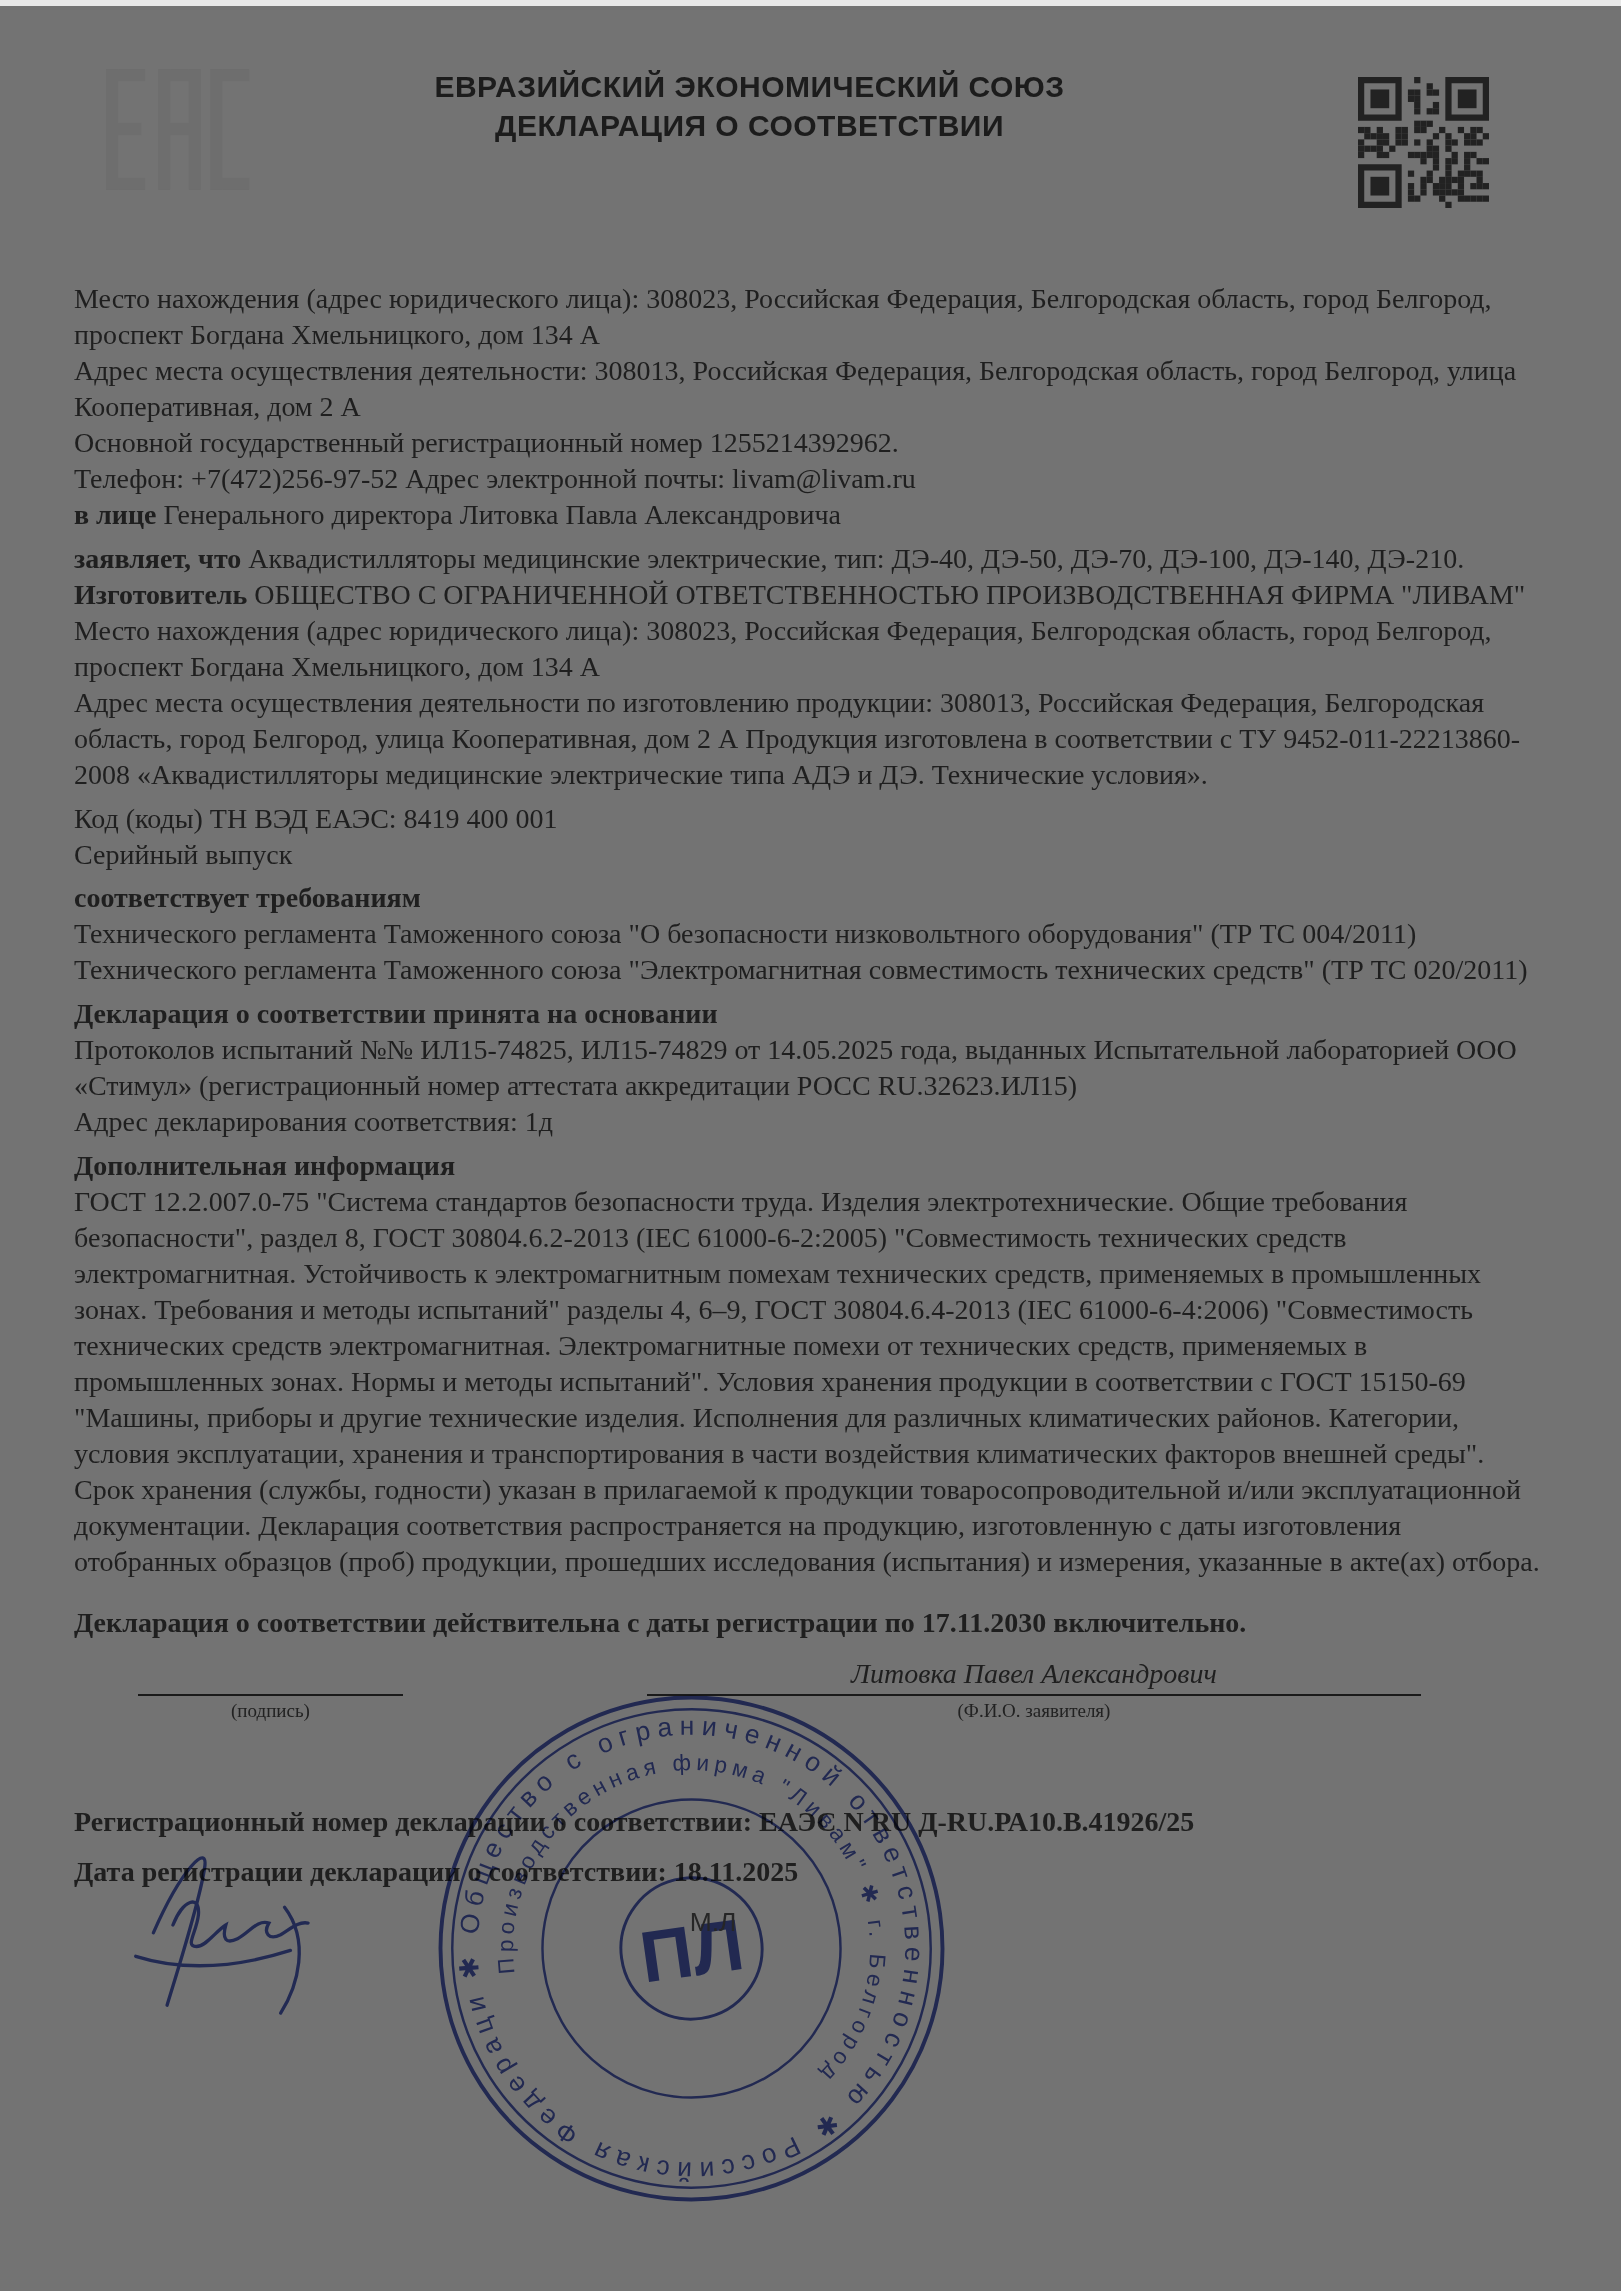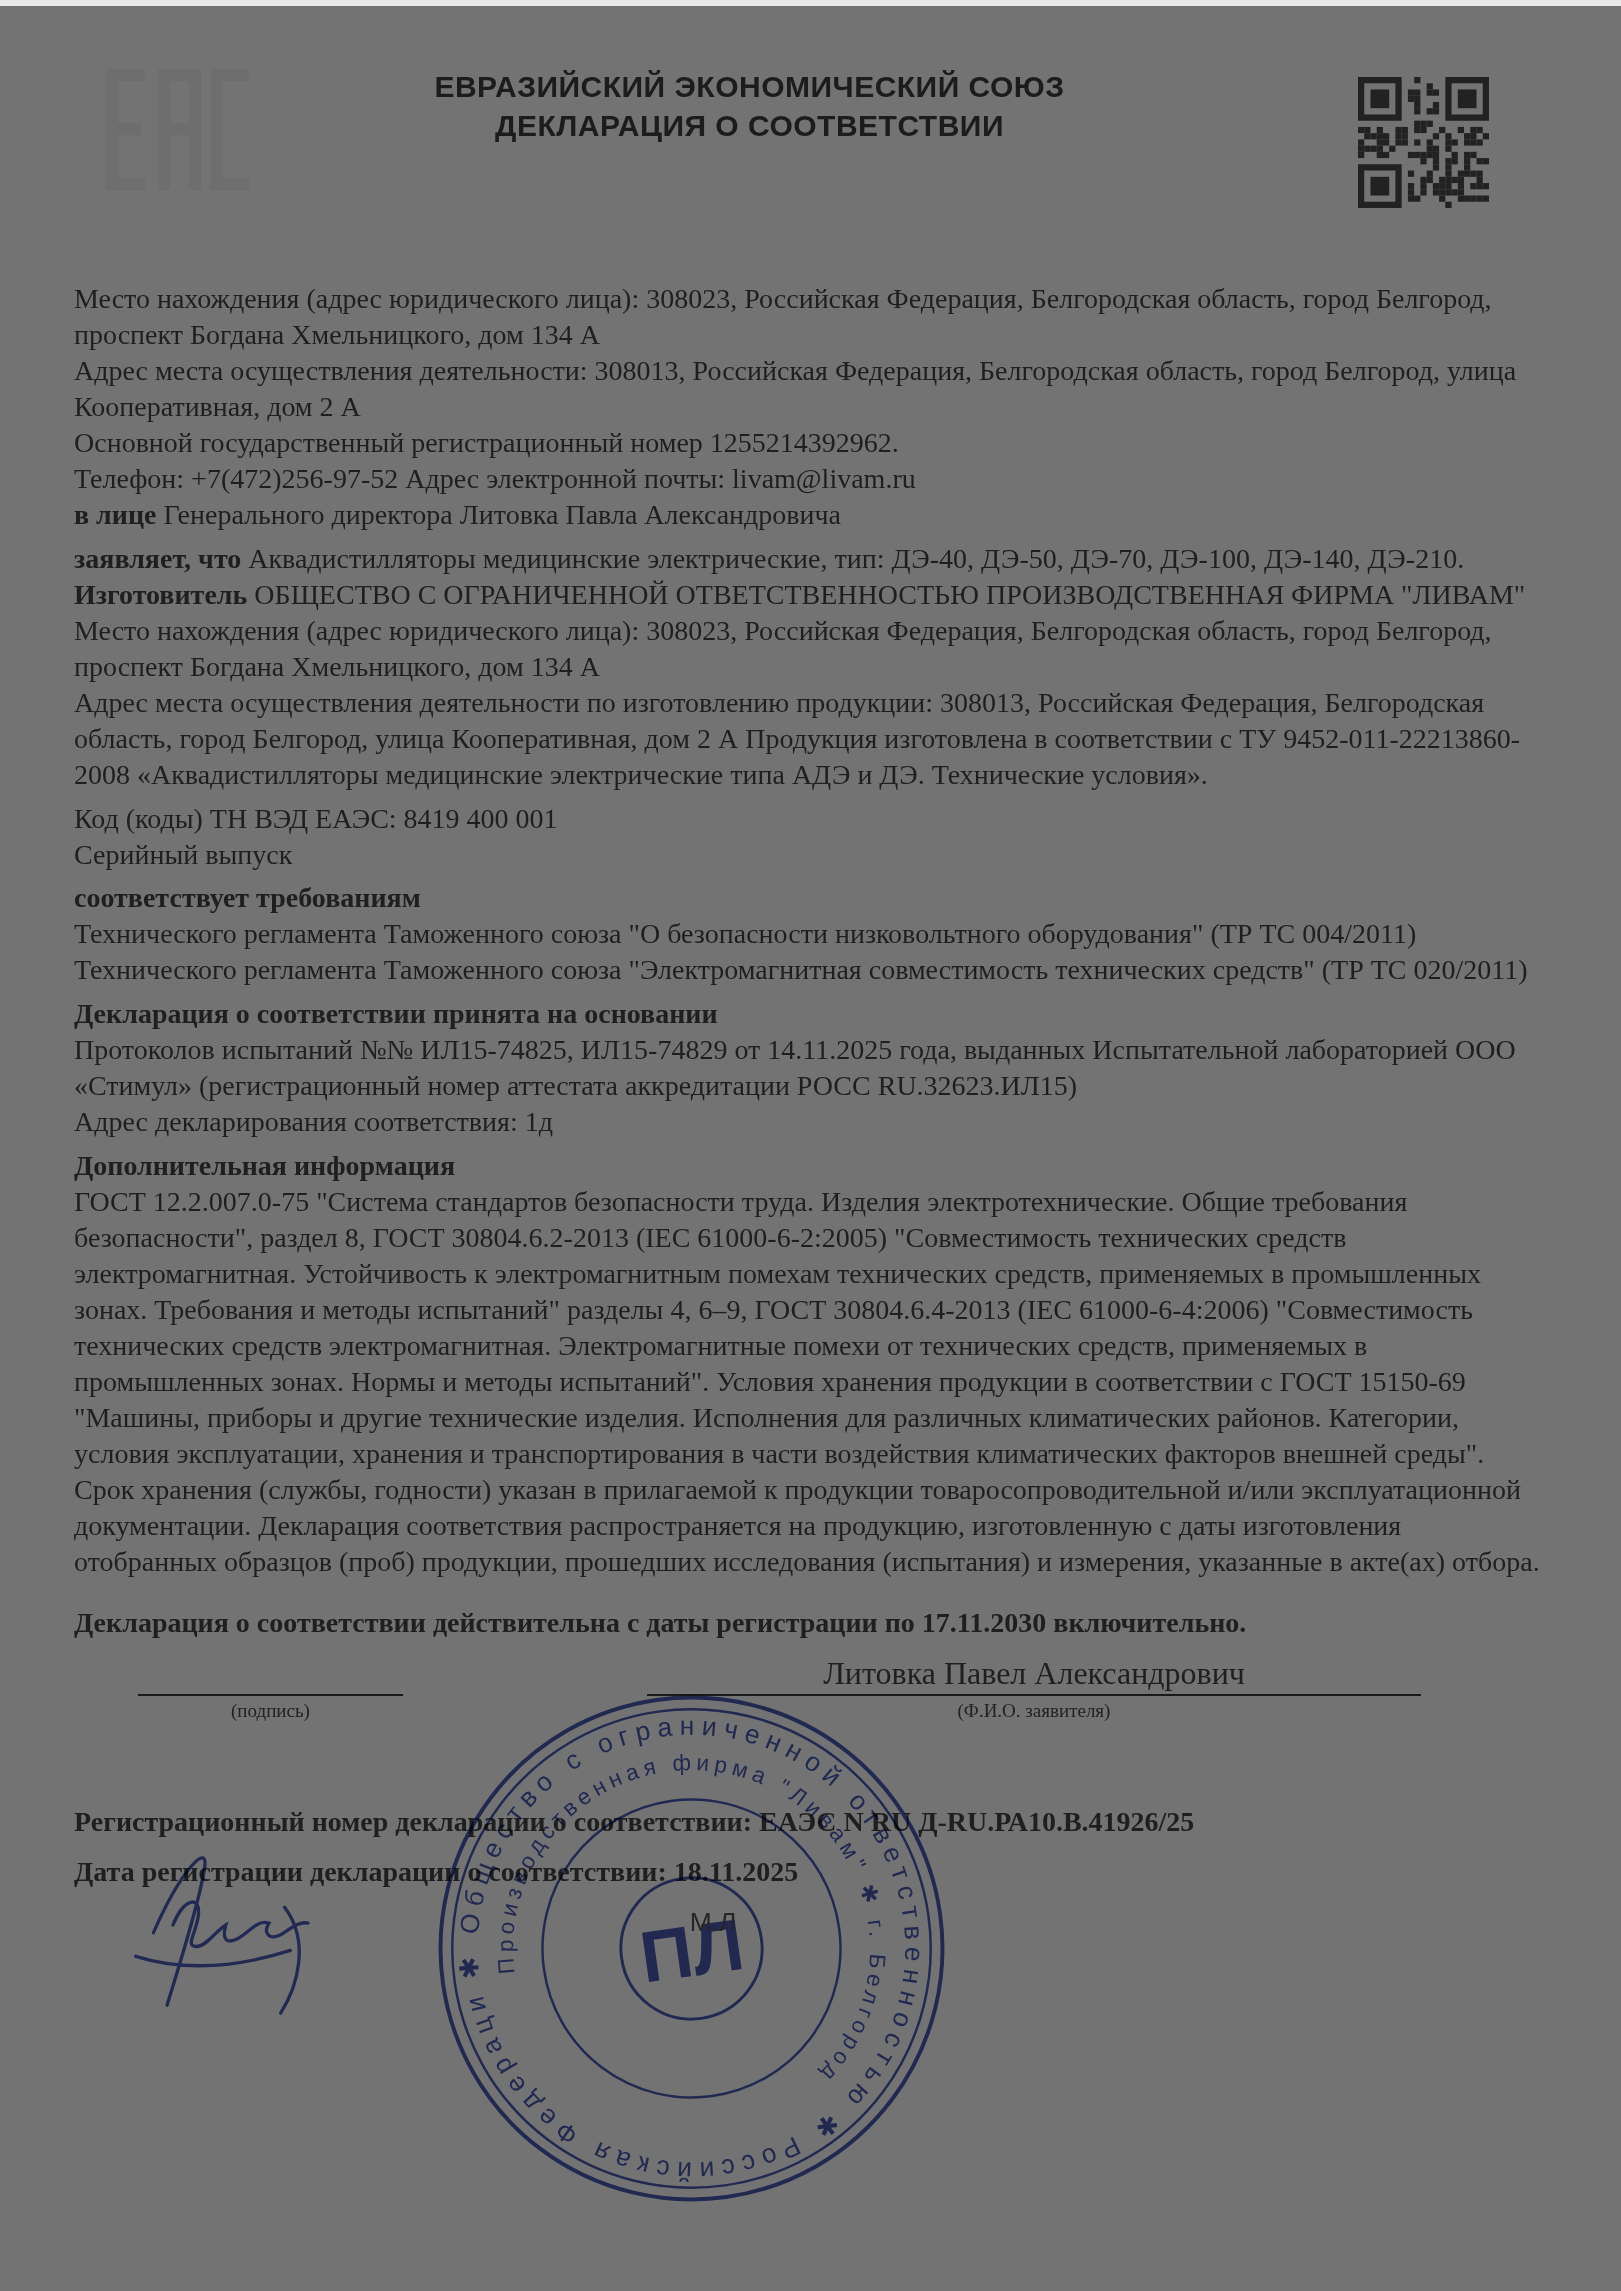--- a/index.html
+++ b/index.html
@@ -31,21 +31,21 @@
   .para{margin:0;}
   .para.gap{margin-top:7.8px;}
   .lead{font-weight:bold;}
   .validity{margin-top:25.5px;font-weight:bold;}
   
   .sig-row{position:relative;height:116px;margin-top:7.8px;}
   .sig-left{position:absolute;left:64px;top:43px;width:265px;text-align:center;}
   .sig-line{border-bottom:2.5px solid #1a1a1a;height:2px;}
   .sig-caption{font-size:19px;line-height:29px;color:#222;}
   .sig-right{position:absolute;left:573px;top:5.9px;width:774px;text-align:center;}
-  .sig-name{font-size:32px;line-height:37px;}
+  .sig-name{font-size:28px;line-height:37px;font-style:italic;}
   
   .footer-lines{margin-top:39px;font-weight:bold;}
   .footer-lines p{margin:0;}
   .footer-lines p + p{margin-top:13.7px;}
   
   .stamp{position:absolute;left:417px;top:1668px;mix-blend-mode:multiply;opacity:.92;}
   .handsign{position:absolute;left:116px;top:1825px;mix-blend-mode:multiply;opacity:.95;}
   .stamp text{font-family:"Liberation Sans", sans-serif;}
 </style>
 </head>
@@ -217,21 +217,21 @@
     <p class="para gap"><span class="lead">заявляет, что </span><span>Аквадистилляторы медицинские электрические, тип: ДЭ-40, ДЭ-50, ДЭ-70, ДЭ-100, ДЭ-140, ДЭ-210.</span></p>
     <p class="para"><span class="lead">Изготовитель </span><span>ОБЩЕСТВО С ОГРАНИЧЕННОЙ ОТВЕТСТВЕННОСТЬЮ ПРОИЗВОДСТВЕННАЯ ФИРМА "ЛИВАМ"</span></p>
     <p class="para"><span>Место нахождения (адрес юридического лица): 308023, Российская Федерация, Белгородская область, город Белгород, проспект Богдана Хмельницкого, дом 134 А</span></p>
     <p class="para"><span>Адрес места осуществления деятельности по изготовлению продукции: 308013, Российская Федерация, Белгородская область, город Белгород, улица Кооперативная, дом 2 А Продукция изготовлена в соответствии с ТУ 9452-011-22213860-2008 «Аквадистилляторы медицинские электрические типа АДЭ и ДЭ. Технические условия».</span></p>
     <p class="para gap"><span>Код (коды) ТН ВЭД ЕАЭС: 8419 400 001</span></p>
     <p class="para"><span>Серийный выпуск</span></p>
     <p class="para gap"><span class="lead">соответствует требованиям</span></p>
     <p class="para"><span>Технического регламента Таможенного союза "О безопасности низковольтного оборудования" (ТР ТС 004/2011)</span></p>
     <p class="para"><span>Технического регламента Таможенного союза "Электромагнитная совместимость технических средств" (ТР ТС 020/2011)</span></p>
     <p class="para gap"><span class="lead">Декларация о соответствии принята на основании</span></p>
-    <p class="para"><span>Протоколов испытаний №№ ИЛ15-74825, ИЛ15-74829 от 14.11.2025 года, выданных Испытательной лабораторией ООО «Стимул» (регистрационный номер аттестата аккредитации РОСС RU.32623.ИЛ15)</span></p>
+    <p class="para"><span>Протоколов испытаний №№ ИЛ15-74825, ИЛ15-74829 от 14.05.2025 года, выданных Испытательной лабораторией ООО «Стимул» (регистрационный номер аттестата аккредитации РОСС RU.32623.ИЛ15)</span></p>
     <p class="para"><span>Адрес декларирования соответствия: 1д</span></p>
     <p class="para gap"><span class="lead">Дополнительная информация</span></p>
     <p class="para"><span>ГОСТ 12.2.007.0-75 "Система стандартов безопасности труда. Изделия электротехнические. Общие требования безопасности", раздел 8, ГОСТ 30804.6.2-2013 (IEC 61000-6-2:2005) "Совместимость технических средств электромагнитная. Устойчивость к электромагнитным помехам технических средств, применяемых в промышленных зонах. Требования и методы испытаний" разделы 4, 6–9, ГОСТ 30804.6.4-2013 (IEC 61000-6-4:2006) "Совместимость технических средств электромагнитная. Электромагнитные помехи от технических средств, применяемых в промышленных зонах. Нормы и методы испытаний". Условия хранения продукции в соответствии с ГОСТ 15150-69 "Машины, приборы и другие технические изделия. Исполнения для различных климатических районов. Категории, условия эксплуатации, хранения и транспортирования в части воздействия климатических факторов внешней среды". Срок хранения (службы, годности) указан в прилагаемой к продукции товаросопроводительной и/или эксплуатационной документации. Декларация соответствия распространяется на продукцию, изготовленную с даты изготовления отобранных образцов (проб) продукции, прошедших исследования (испытания) и измерения, указанные в акте(ах) отбора.</span></p>
 
     <p class="para validity">Декларация о соответствии действительна с даты регистрации по 17.11.2030 включительно.</p>
 
     <div class="sig-row">
       <div class="sig-left">
         <div class="sig-line"></div>
         <div class="sig-caption">(подпись)</div>

